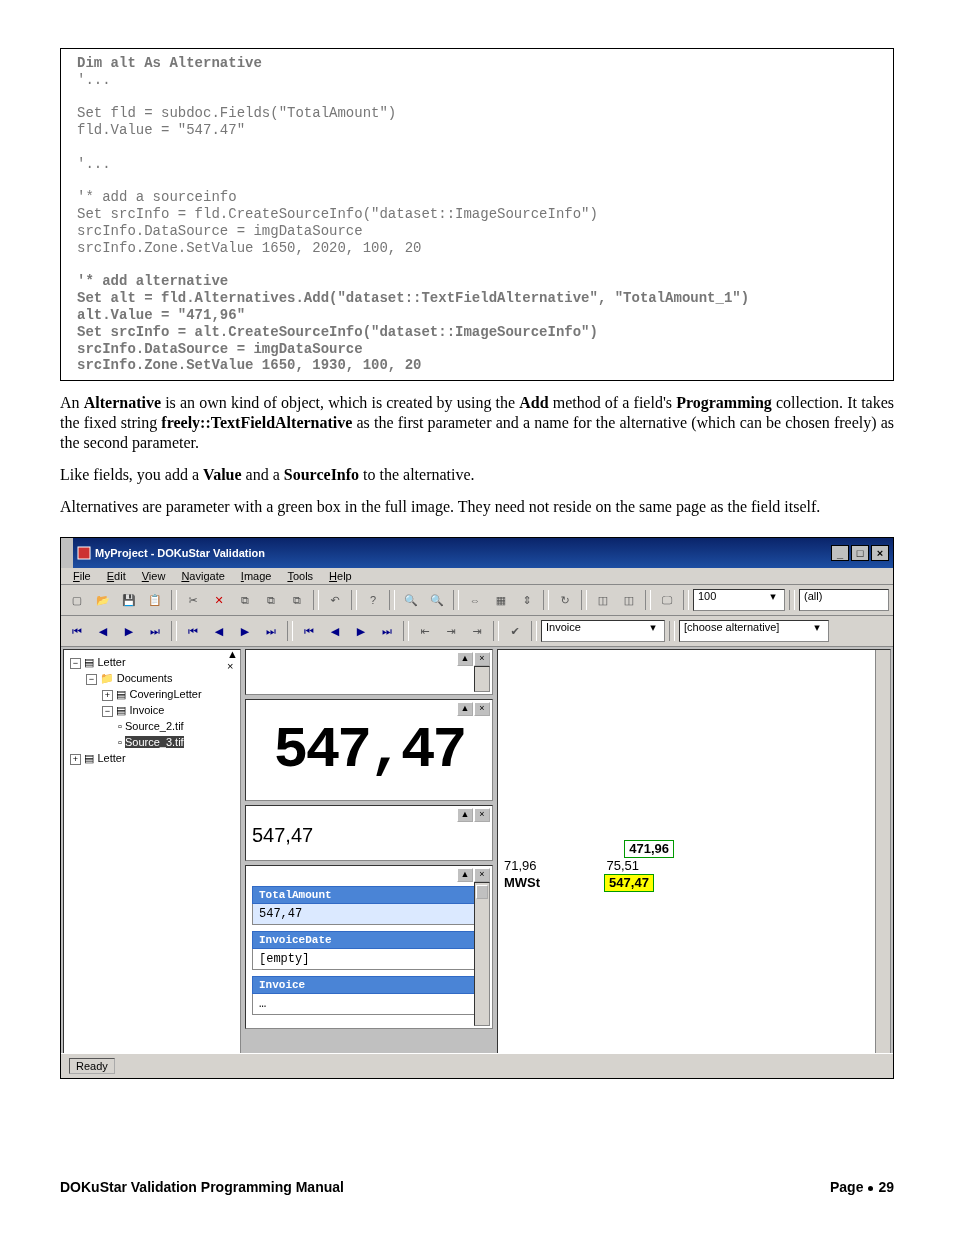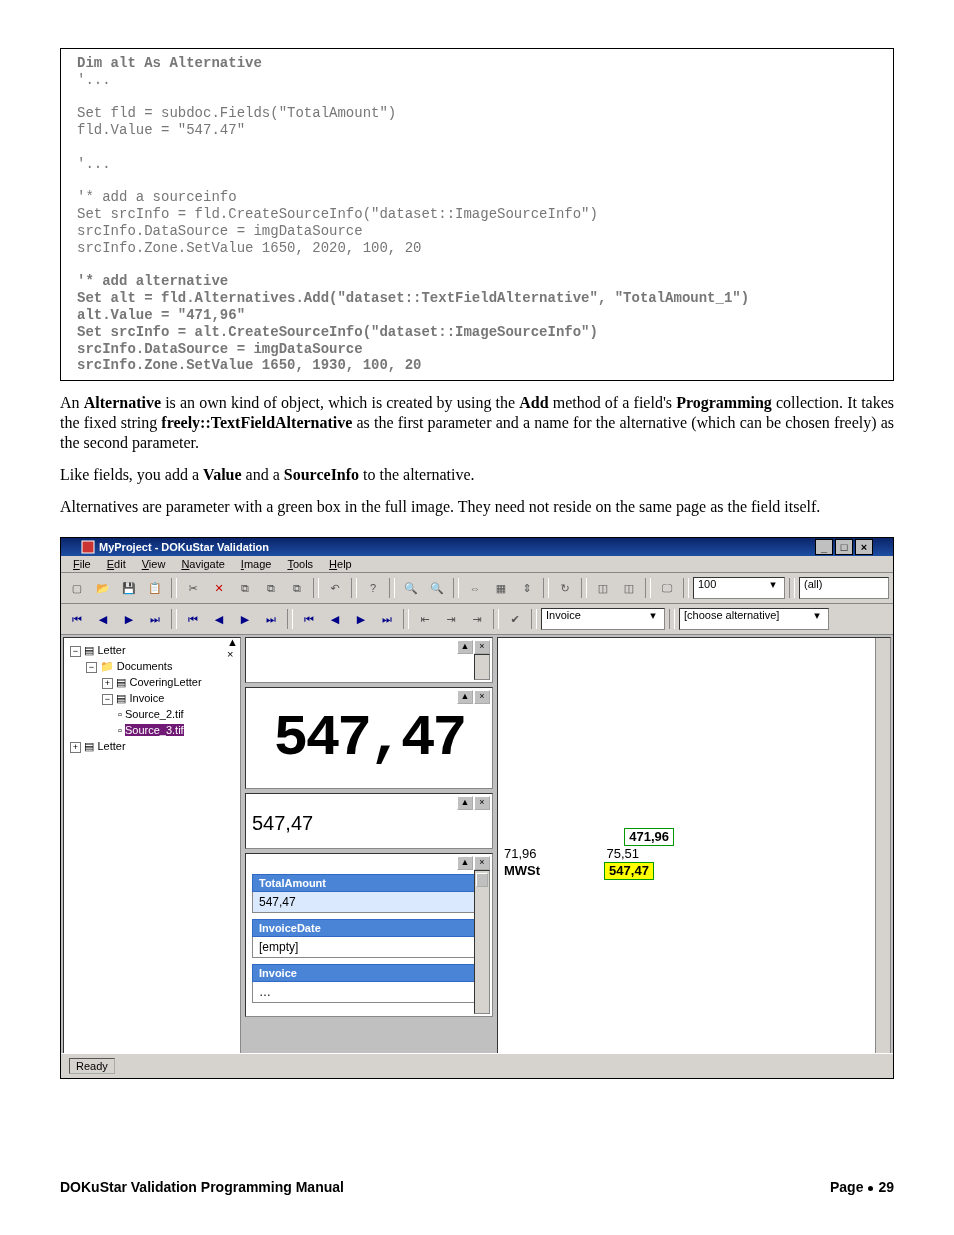--- a/index.html
+++ b/index.html
@@ -4,36 +4,36 @@
 <style>
   html,body{margin:0;padding:0;background:#fff;font-family:"Times New Roman",serif;color:#000;}
   .page{width:954px;height:1235px;box-sizing:border-box;padding:48px 60px 40px 60px;position:relative;}
   .codebox{border:1px solid #000;padding:6px 16px;font-family:"Courier New",monospace;font-size:14px;line-height:1.2;color:#777;white-space:pre;overflow:hidden;}
   .codebox b{font-weight:bold;}
   .para{font-size:16px;line-height:1.25;margin:12px 0;text-align:justify;}
   .para b{font-weight:bold;}
 
   
   .shot{border:1px solid #000;margin-top:20px;position:relative;height:540px;background:#c0c0c0;overflow:hidden;font-family:Tahoma,Arial,sans-serif;font-size:11px;}
-  .titlebar{height:18px;background:linear-gradient(#0a246a,#1d4ea2);color:#fff;display:flex;align-items:center;padding:0 20px;font-weight:bold;}
+  .titlebar{height:30px;background:linear-gradient(#0a246a,#1d4ea2);color:#fff;display:flex;align-items:center;padding:0 4px;font-weight:bold;margin-left:12px;}
   .titlebar .caption{flex:1;display:flex;align-items:center;gap:4px;}
   .titlebar .winbtn{width:16px;height:14px;background:#c0c0c0;border:1px solid #000;margin-left:2px;display:flex;align-items:center;justify-content:center;color:#000;font-size:11px;line-height:1;}
   .menubar{background:#d6d3ce;padding:2px 6px;display:flex;gap:4px;border-bottom:1px solid #888;}
   .menubar span{padding:0 6px;}
   .menubar span u{text-decoration:underline;}
   .toolbar{background:#d6d3ce;padding:3px 4px;display:flex;align-items:center;gap:2px;border-bottom:1px solid #888;flex-wrap:nowrap;}
   .toolbar .sep{width:4px;height:20px;border-left:1px solid #888;border-right:1px solid #fff;margin:0 2px;}
   .tool{width:22px;height:22px;border:1px solid #d6d3ce;display:flex;align-items:center;justify-content:center;color:#555;background:#d6d3ce;}
   .combo{height:20px;background:#fff;border:1px inset #888;display:flex;align-items:flex-start;padding:0 4px;font-size:11px;min-width:80px;justify-content:space-between;}
   .combo .dd{width:14px;text-align:center;color:#000;}
 
   .workarea{display:flex;height:440px;}
   .tree{width:172px;background:#fff;border:1px inset #888;margin:2px;overflow:hidden;font-size:11px;padding:4px 2px;position:relative;}
   .tree .tnode{white-space:nowrap;line-height:16px;}
-  .tree .sel{background:#701a75;color:#fff;}
+  .tree .sel{background:#404040;color:#fff;}
   .ind0{padding-left:4px;} .ind1{padding-left:20px;} .ind2{padding-left:36px;} .ind3{padding-left:52px;}
   .tbox{display:inline-block;width:9px;height:9px;border:1px solid #777;text-align:center;line-height:8px;font-size:9px;margin-right:3px;vertical-align:middle;}
 
   .midcol{width:248px;margin:2px;display:flex;flex-direction:column;gap:4px;}
   .pane{background:#fff;border:1px inset #888;position:relative;flex:0 0 auto;}
   .pane .hdrbtns{position:absolute;right:2px;top:2px;display:flex;gap:1px;}
   .pane .hdrbtns .b{width:14px;height:12px;background:#c0c0c0;border:1px outset #fff;font-size:9px;text-align:center;line-height:11px;}
   .snippet{height:100px;display:flex;align-items:center;justify-content:center;}
   .bigval{font-family:"Courier New",monospace;font-weight:900;font-size:58px;letter-spacing:-3px;}
   .editpane{height:54px;}
@@ -233,21 +233,21 @@
           <div class="editval">547,47</div>
         </div>
         <div class="pane fieldspane">
           <div class="hdrbtns">
               <div class="b">▲</div>
               <div class="b">×</div>
             </div>
           <div class="sb">
               <div class="thumb"></div>
             </div>
-          <div style="padding-top:14px;margin-right:4px;">
+          <div style="padding-top:14px;margin-right:4px;font-family:Liberation Mono, monospace;">
             <div class="fieldblk">
               <div class="fieldhdr">TotalAmount</div>
               <div class="fieldval" style="background:#dbe9ff;">547,47</div>
             </div>
             <div class="fieldblk">
               <div class="fieldhdr">InvoiceDate</div>
               <div class="fieldval">[empty]</div>
             </div>
             <div class="fieldblk">
               <div class="fieldhdr">Invoice</div>

